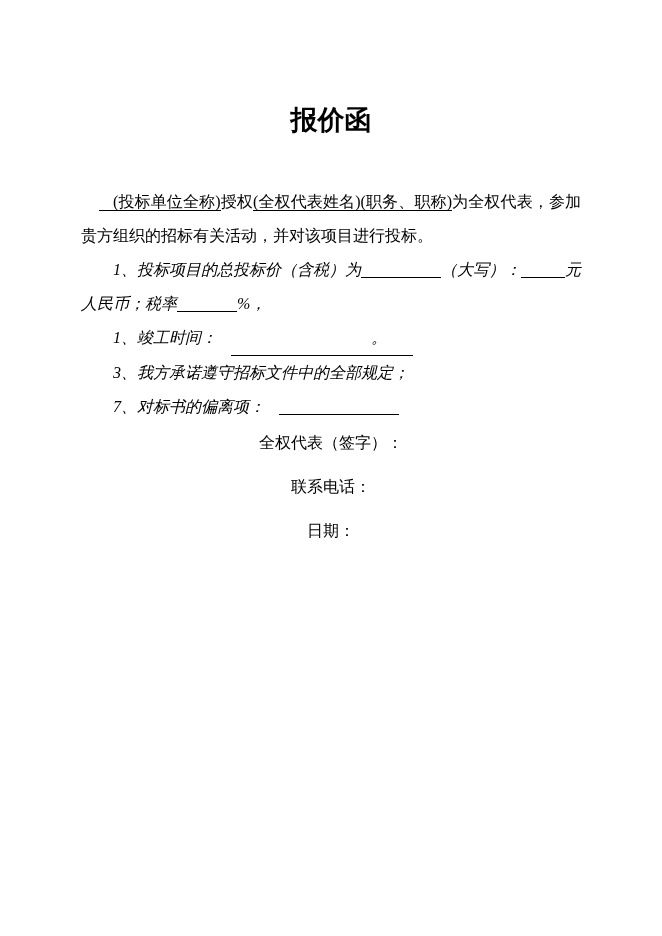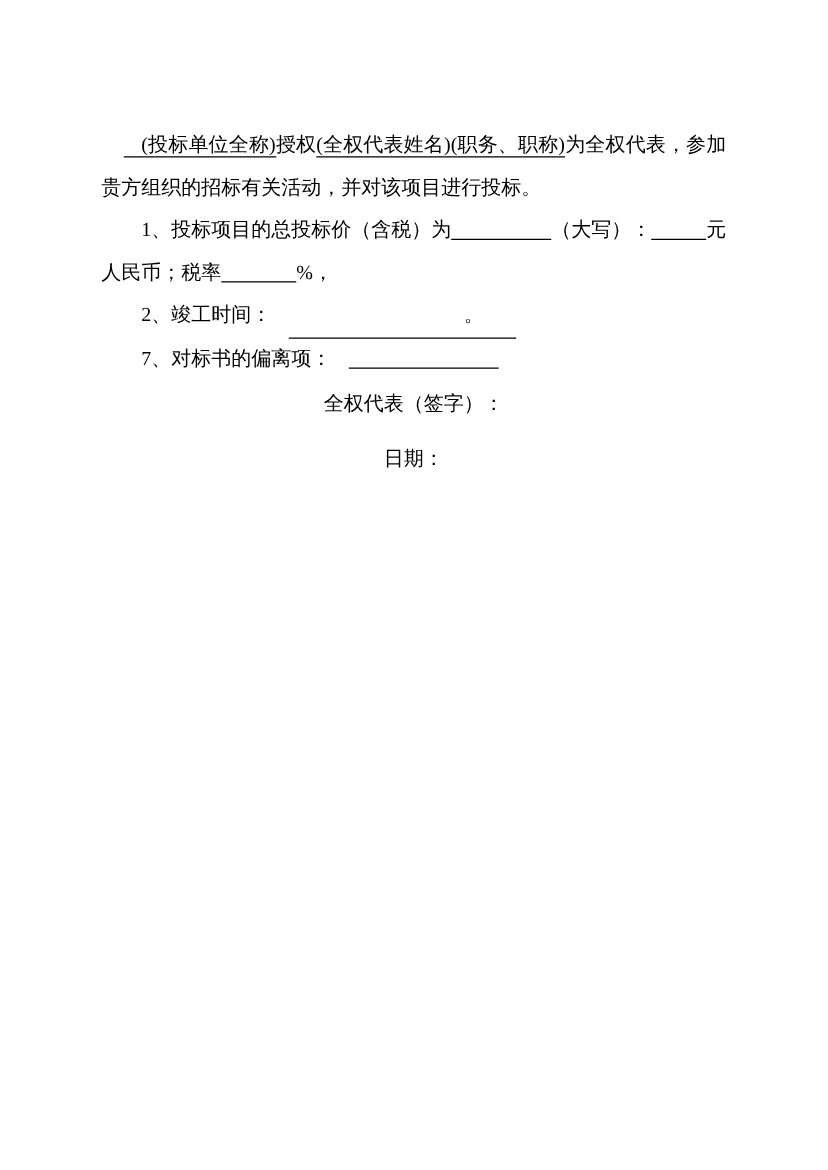--- a/index.html
+++ b/index.html
@@ -21,21 +21,21 @@
     font-size: 27px;
     line-height: 40px;
     text-align: center;
     margin: 0 0 45px 0;
   }
   p.body-line {
     margin: 0;
     line-height: 34px;
     text-align: justify;
   }
-  p.indent { text-indent: 32px; }
+  p.indent { text-indent: 32px; font-style: italic; }
   p.indent-sm { text-indent: 18px; }
   .recipient { margin-bottom: 6px; }
   .gap-top { margin-top: 5px; }
   .u {
     border-bottom: 1px solid #000000;
   }
   .u-lead { padding-left: 14px; }
   .blank {
     display: inline-block;
     border-bottom: 1px solid #000000;
@@ -57,32 +57,35 @@
   .blank-period .period-inner { margin-right: 26px; }
   .blank-lead { margin-left: 14px; }
   .sig { margin-top: 2px; }
   .sig p.body-line { margin-bottom: 10px; text-align: center; }
 </style>
 </head>
 <body>
 
 <div class="page">
 
+  <h1 class="title">报价函</h1>
 
 
   <p class="body-line indent-sm"><span class="u u-lead">(投标单位全称)</span><span>授权</span><span class="u">(全权代表姓名)(职务、职称)</span><span>为全权代表，参加贵方组织的招标有关活动，并对该项目进行投标。</span></p>
 
   <p class="body-line indent"><span>1、投标项目的总投标价（含税）为</span><span class="blank blank-w80"></span><span>（大写）：</span><span class="blank blank-w44"></span><span>元人民币；税率</span><span class="blank blank-w60"></span><span>%，</span></p>
 
-  <p class="body-line indent"><span>2、竣工时间：</span><span class="blank-period"><span class="period-inner">。</span></span></p>
+  <p class="body-line indent"><span>1、竣工时间：</span><span class="blank-period"><span class="period-inner">。</span></span></p>
 
+  <p class="body-line indent">3、我方承诺遵守招标文件中的全部规定；</p>
 
 
 
 
   <p class="body-line indent"><span>7、对标书的偏离项：</span><span class="blank blank-w120 blank-lead"></span></p>
 
   <div class="sig">
     <p class="body-line">全权代表（签字）：</p>
+    <p class="body-line">联系电话：</p>
     <p class="body-line">日期：</p>
   </div>
 
 </div>
 
 </body></html>

